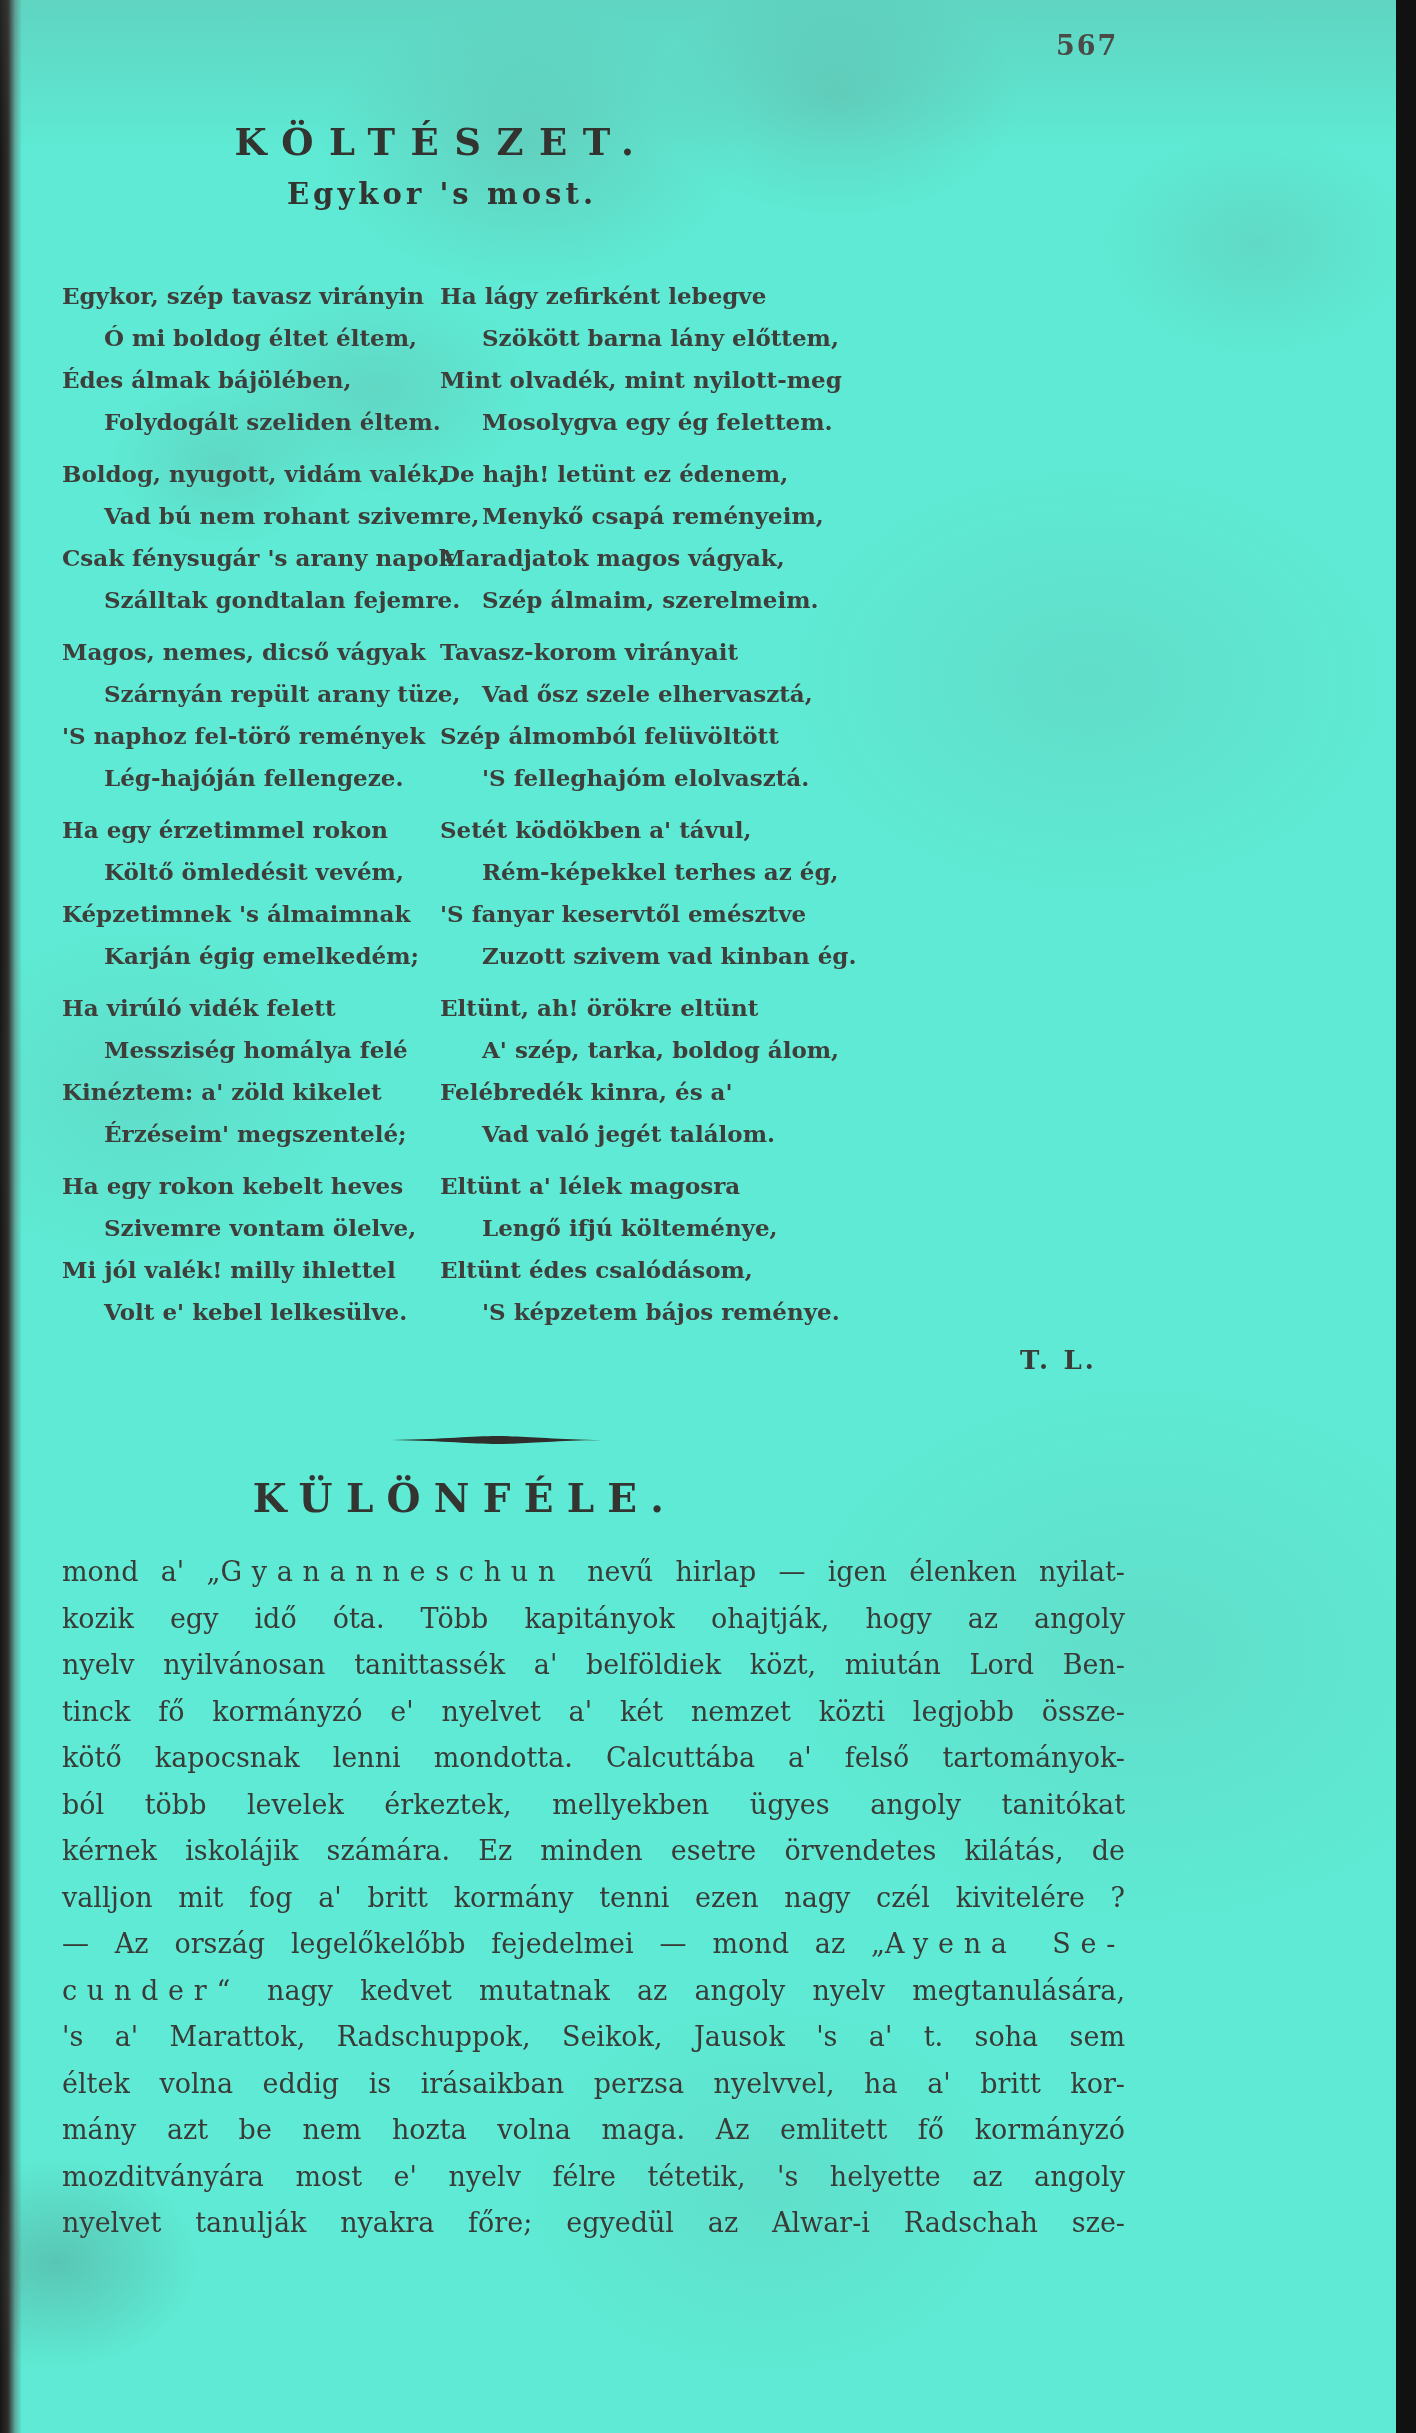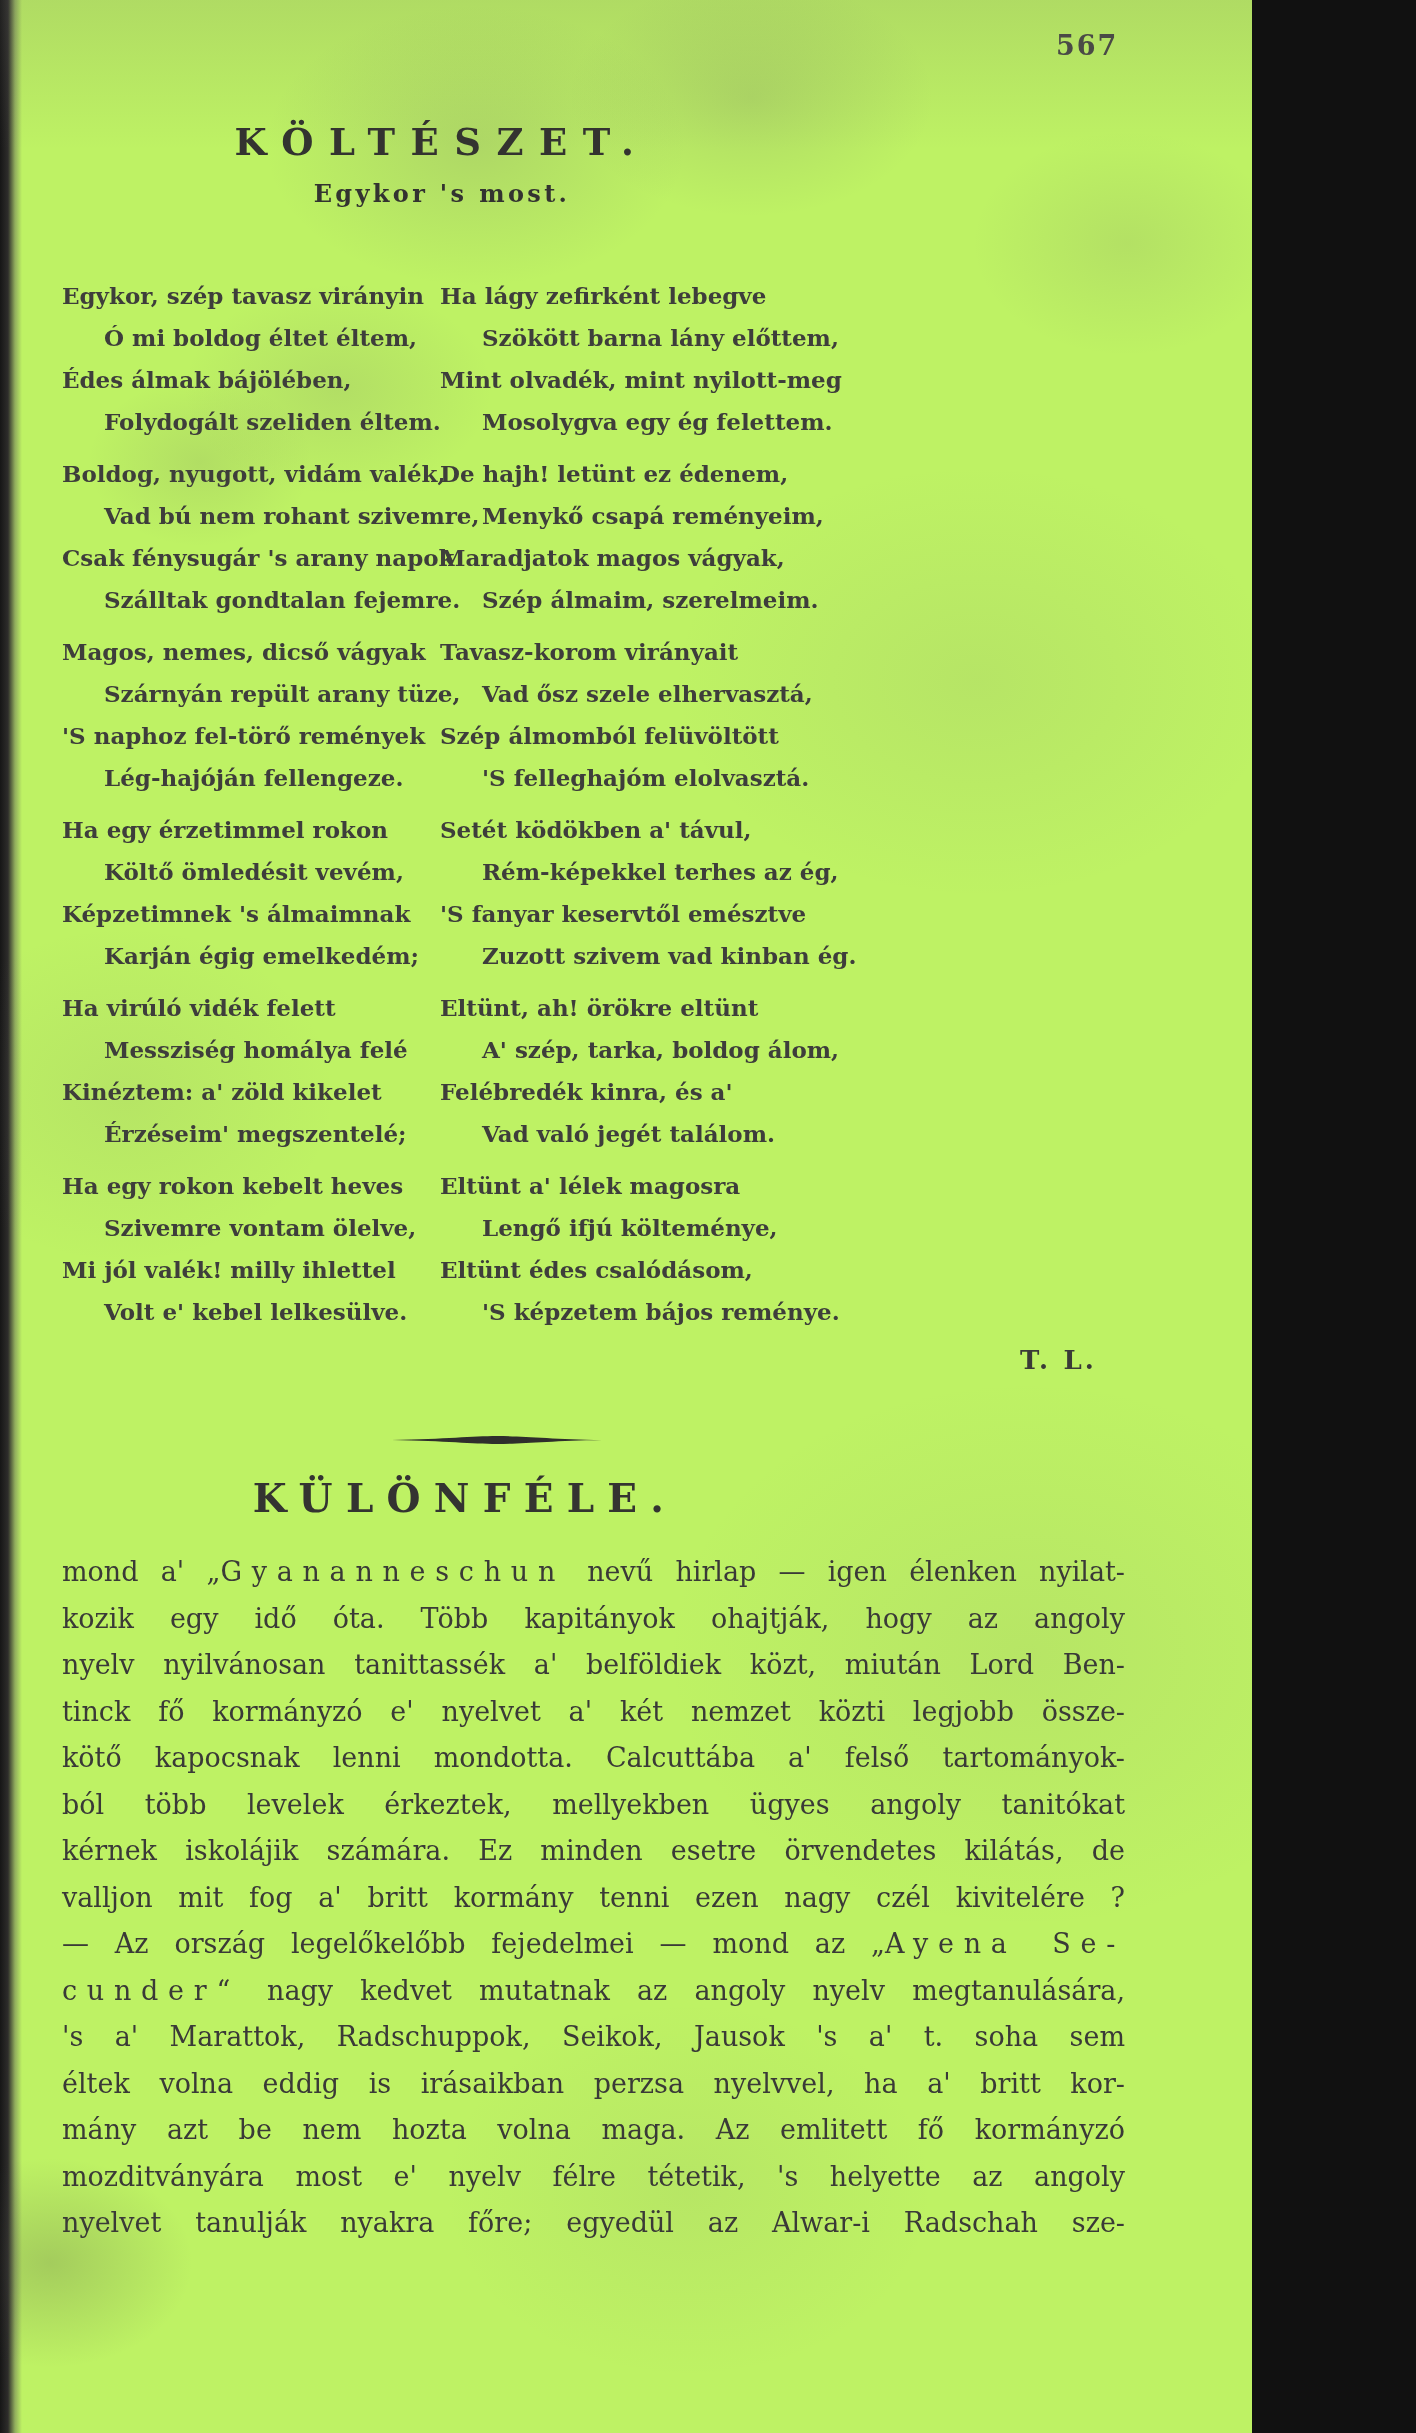--- a/index.html
+++ b/index.html
@@ -1,19 +1,19 @@
 <!DOCTYPE html>
 <html><head>
 <meta charset="utf-8">
 <style>
   html,body{margin:0;padding:0;background:#111;}
   .page{
     position:relative;
-    width:1252px;height:2433px;
-    background:#bef264;
+    width:1396px;height:2433px;
+    background:#5eead4;
     overflow:hidden;
     font-family:"DejaVu Serif","Liberation Serif",serif;
     color:#3a3a3a;
   }
   
   .left-edge{
     position:absolute;left:0;top:0;width:22px;height:100%;
     background:linear-gradient(90deg,#161616 0px,#2e2d2b 8px,rgba(90,88,84,.45) 15px,rgba(120,118,112,0) 22px);
   }
   
@@ -37,21 +37,21 @@
     position:absolute;left:1056px;top:30px;
     font-size:27px;font-weight:bold;letter-spacing:2px;color:#4a4a46;
   }
   .section-title{
     margin-top:118px;width:760px;text-align:center;
     font-size:37px;font-weight:bold;letter-spacing:.42em;color:#333330;
     line-height:48px;white-space:nowrap;
   }
   .poem-title{
     margin-top:8px;width:760px;text-align:center;
-    font-size:24px;font-weight:bold;letter-spacing:.14em;color:#333330;
+    font-size:29px;font-weight:bold;letter-spacing:.14em;color:#333330;
     line-height:40px;white-space:nowrap;
   }
   .poem{display:flex;margin-top:61px;}
   .pcol-left{width:378px;flex:0 0 378px;}
   .pcol-right{flex:1 1 auto;}
   .stanza{margin-bottom:10px;}
   .pline{
     margin:0;font-size:23px;font-weight:bold;line-height:42px;
     color:#3e3e3b;white-space:nowrap;
   }

